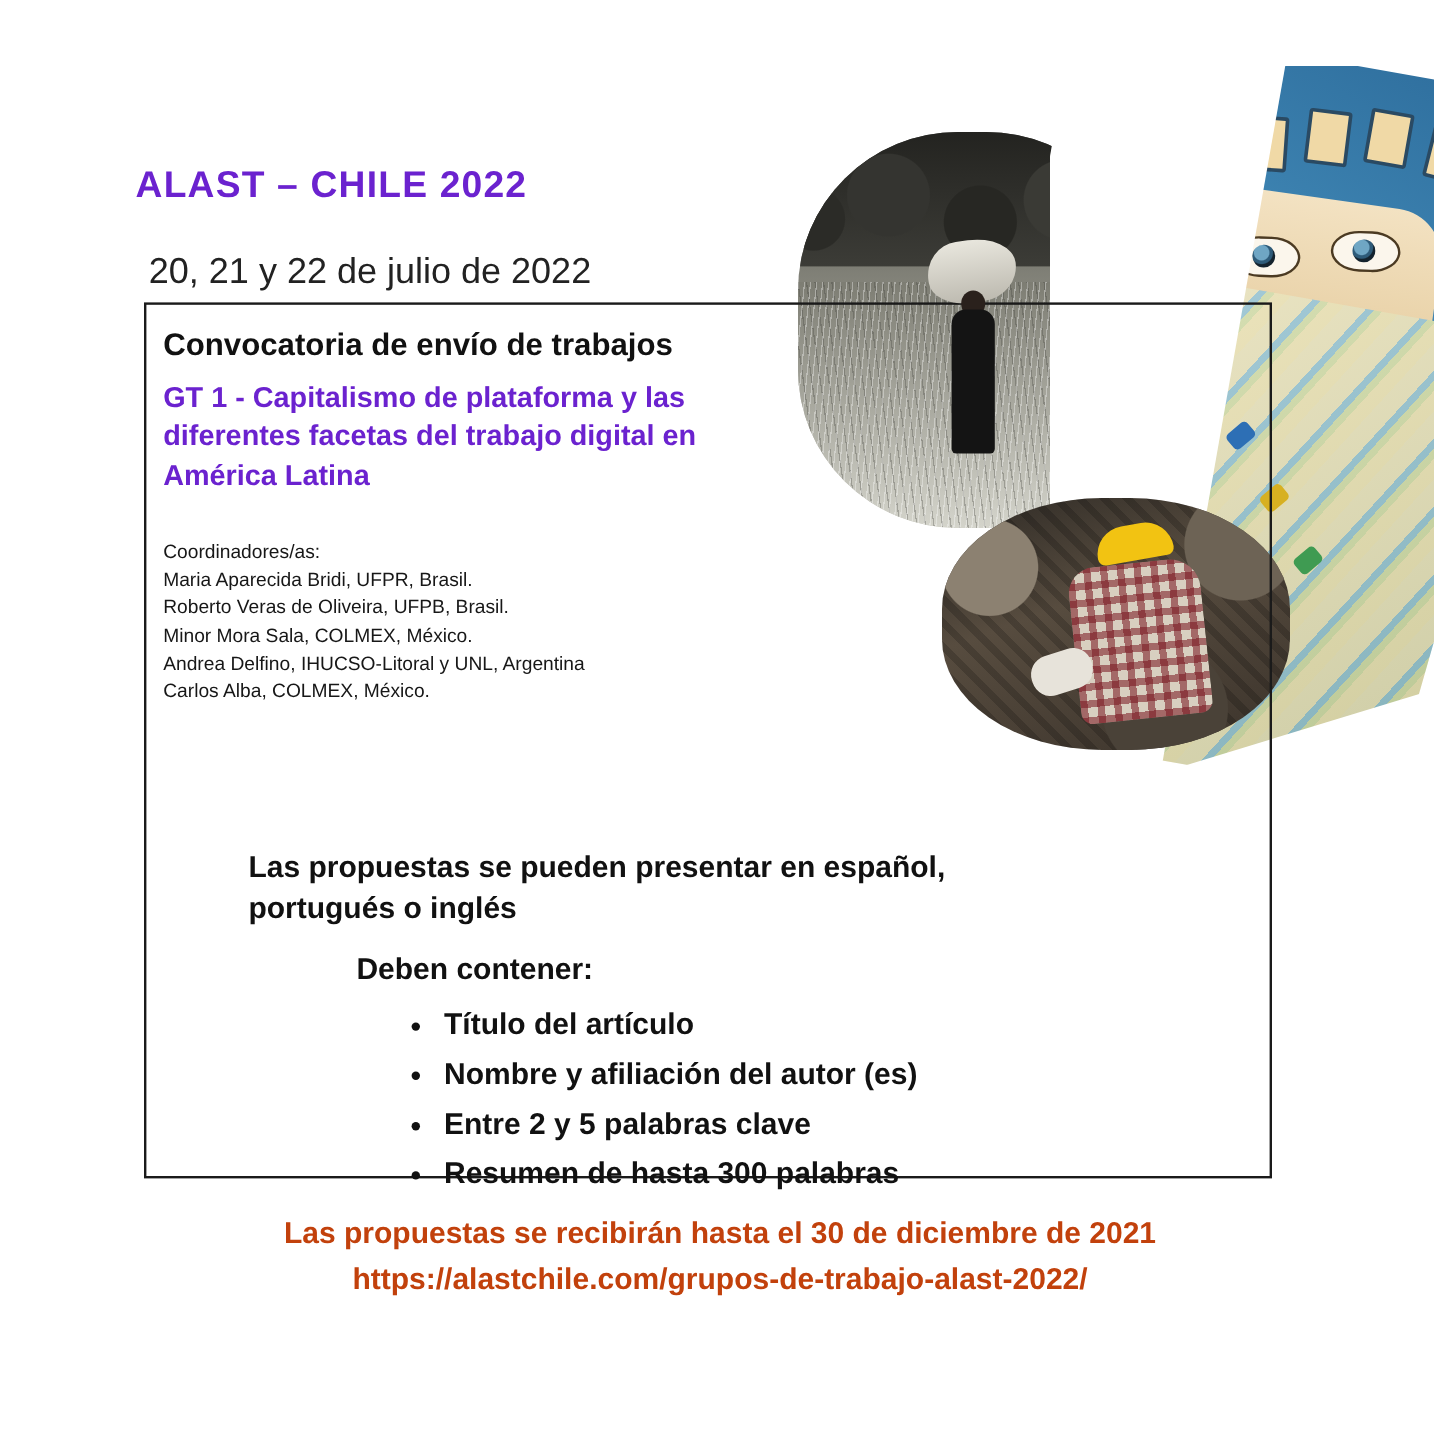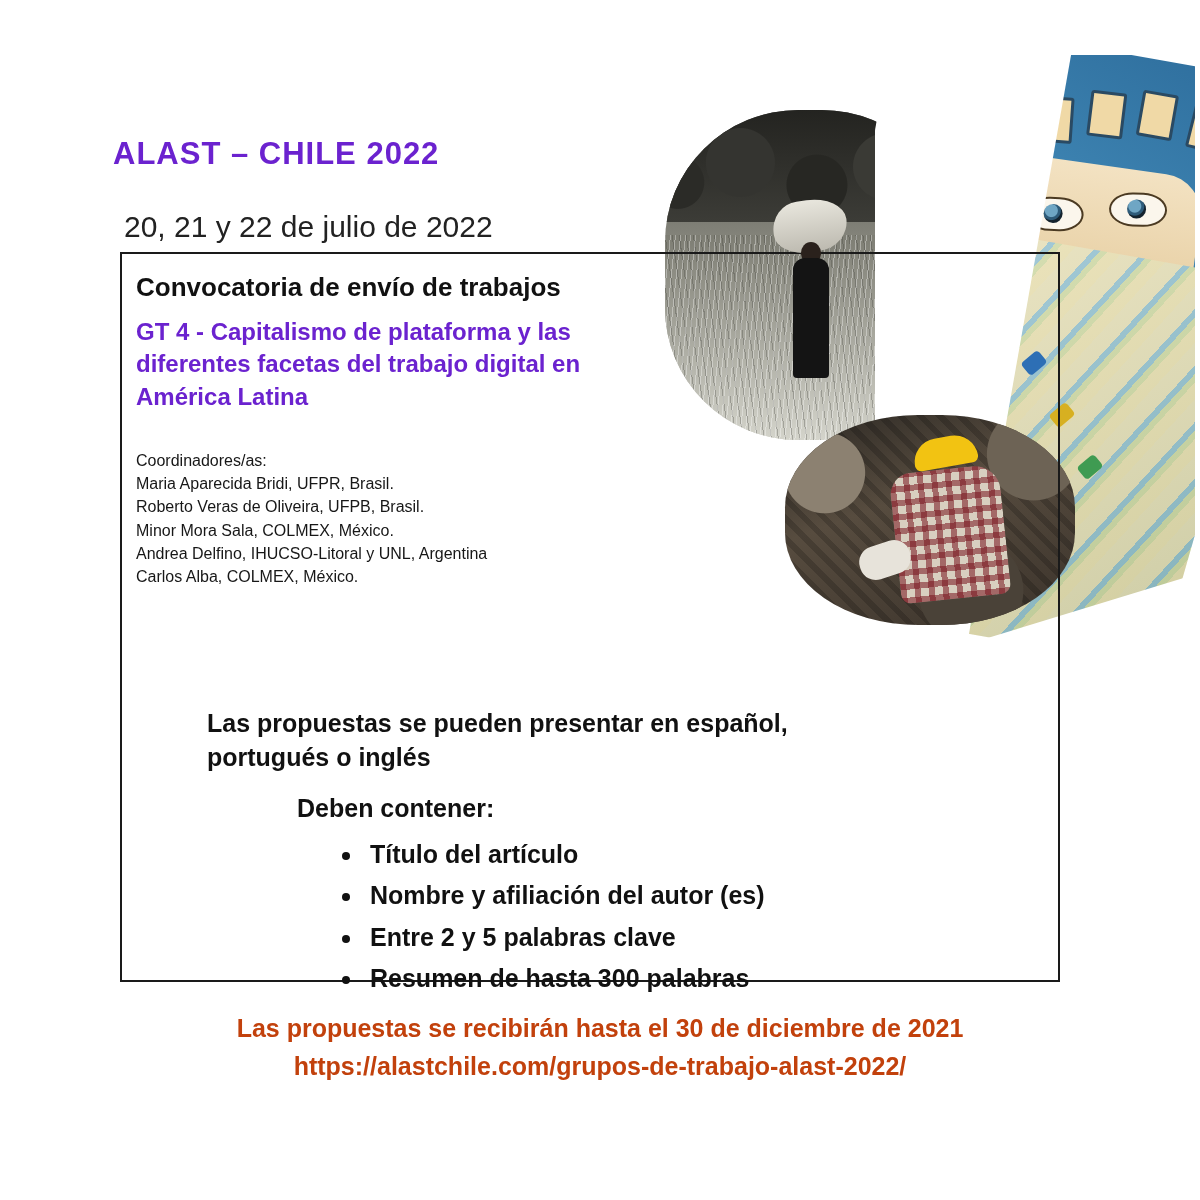--- a/index.html
+++ b/index.html
@@ -445,21 +445,21 @@
       <div class="glove"></div>
     </div>
 
   </div>
 
   <div class="box">
     <div class="box-inner">
 
       <div class="call-heading">Convocatoria de envío de trabajos</div>
 
-      <div class="gt-title">GT 4 - Capitalismo de plataforma y las diferentes facetas del trabajo digital en América Latina</div>
+      <div class="gt-title">GT 1 - Capitalismo de plataforma y las diferentes facetas del trabajo digital en América Latina</div>
 
       <div class="coord-block">
         <span class="coord-label">Coordinadores/as:</span>
         <span class="coord-item">Maria Aparecida Bridi, UFPR, Brasil.</span>
         <span class="coord-item">Roberto Veras de Oliveira, UFPB, Brasil.</span>
         <span class="coord-item">Minor Mora Sala, COLMEX, México.</span>
         <span class="coord-item">Andrea Delfino,  IHUCSO-Litoral y UNL, Argentina</span>
         <span class="coord-item">Carlos Alba, COLMEX, México.</span>
       </div>
 

